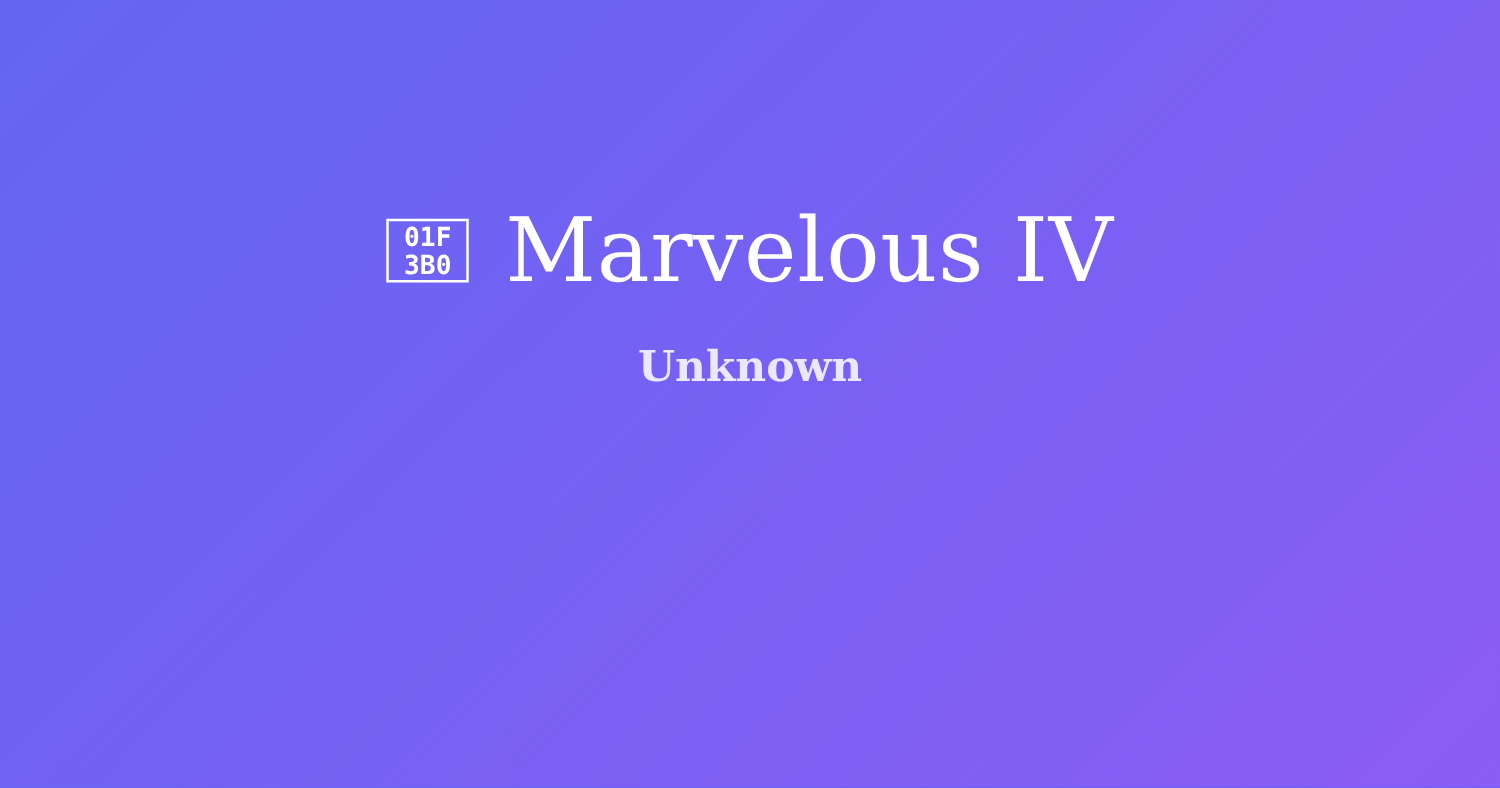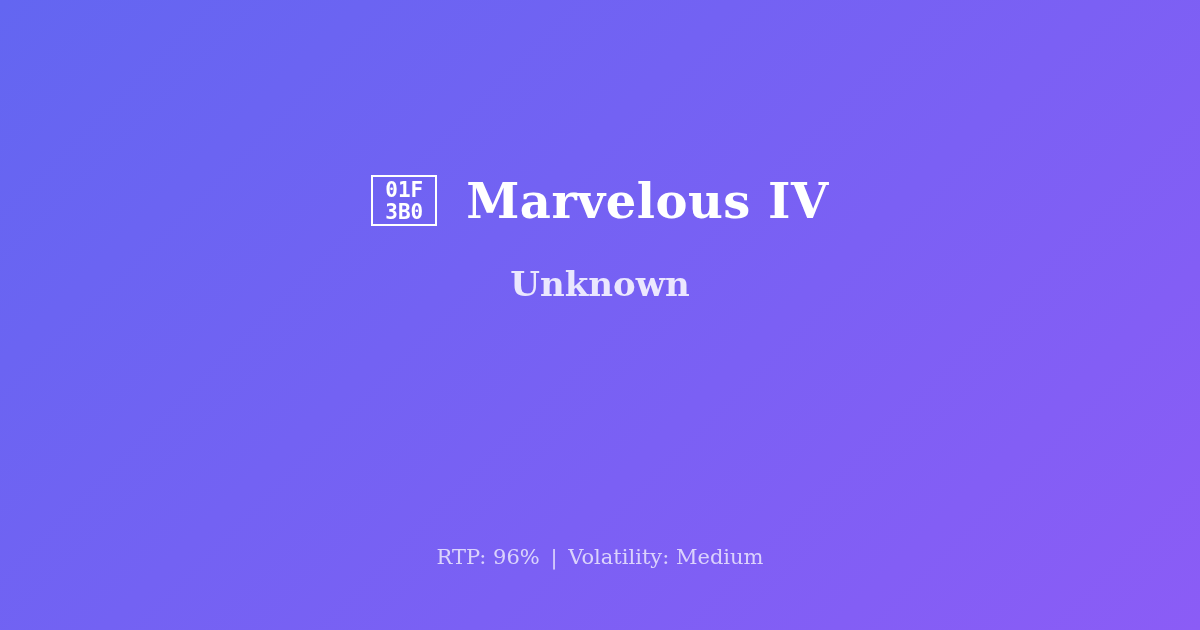--- a/index.html
+++ b/index.html
@@ -68,22 +68,22 @@
     font-family: "DejaVu Sans Mono", "Liberation Mono", monospace;
     font-size: 21px;
     font-weight: 700;
     line-height: 22px;
     letter-spacing: 0px;
     color: #FFFFFF;
   }
 
   .title-text {
     font-family: "DejaVu Serif", "Liberation Serif", serif;
-    font-size: 48px;
-    font-weight: 700;
+    font-size: 71px;
+    font-weight: 400;
     line-height: 1;
     color: #FFFFFF;
     letter-spacing: 0.5px;
   }
 
   .subtitle {
     margin-top: 38px;
     font-family: "DejaVu Serif", "Liberation Serif", serif;
     font-size: 34px;
     font-weight: 700;
@@ -124,19 +124,14 @@
       </span>
 
       <h1 class="title-text">Marvelous IV</h1>
 
     </div>
 
     <div class="subtitle">Unknown</div>
 
   </div>
 
-  <div class="footer-meta">
-    <span>RTP: 96%</span>
-    <span class="sep">|</span>
-    <span>Volatility: Medium</span>
-  </div>
 
 </div>
 
 </body></html>

